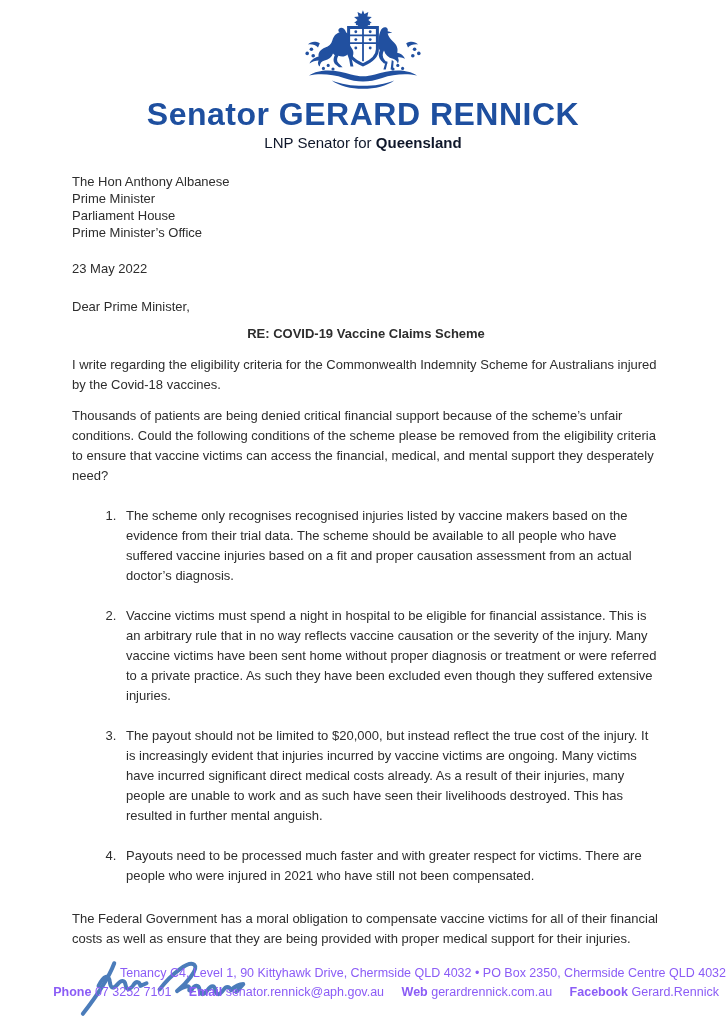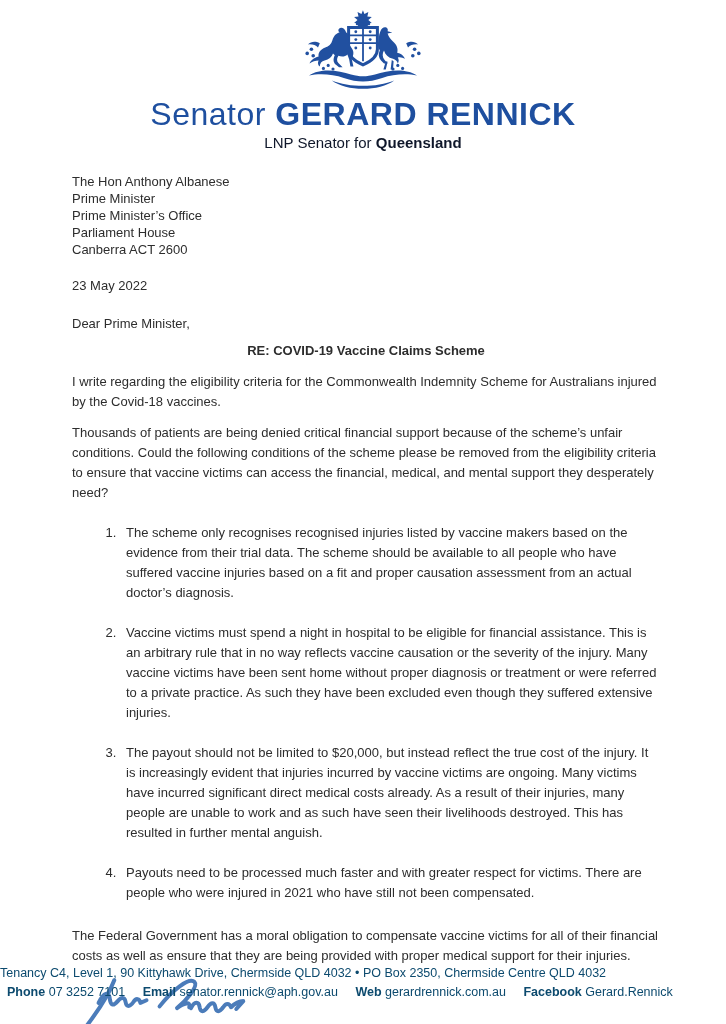--- a/index.html
+++ b/index.html
@@ -11,21 +11,21 @@
     color:#2d2d2d;
     overflow:hidden;
   }
   
   .letterhead{ text-align:center; padding-top:8px; }
   .crest{ display:block; margin:0 auto; width:132px; height:86px; }
   .lh-title{
     margin-top:2px;
     font-size:32px; color:#1e4f9f; letter-spacing:.5px;
   }
-  .lh-title .prefix{ font-weight:400;margin-top:47px; }
+  .lh-title .prefix{ font-weight:700;margin-top:47px; }
   .lh-title .name{ font-weight:800; }
   .lh-sub{ font-size:15px; color:#0f172a; margin-top:1px; }
   .lh-sub .bold{ font-weight:700; }
   
   .body{
     margin:22px 66px 0 72px;
     font-size:13px; line-height:20px;
   }
   .addr div{ line-height:17px; }
   .date{ margin-top:18px; }
@@ -37,21 +37,21 @@
     padding-left:48px;
   }
   ol.points li{ padding-left:6px; margin-bottom:1px;margin-top:20px; }
   .closing{ margin-top:23px; }
   .regards{ margin-top:26px; }
   .sig{ display:block; margin:2px 0 0 -4px; width:225px; height:68px; }
   .signer{ font-weight:700; line-height:19px; margin-top:4px; }
   
   .footer{
     position:absolute; left:0; right:0; bottom:22px;
-    text-align:left; color:#0c4a6e; font-size:12.5px; line-height:19px;
+    text-align:right; color:#8b5cf6; font-size:12.5px; line-height:19px;
   }
   .footer .contacts span.contact{ margin:5px 7px; }
   .footer b{ font-weight:700; }
 </style>
 </head>
 <body>
 
 <div class="page">
 
   <div class="letterhead">
@@ -103,23 +103,22 @@
       <span>LNP Senator for</span>
       <span class="bold">Queensland</span>
     </div>
   </div>
 
   <div class="body">
 
     <div class="addr">
       <div>The Hon Anthony Albanese</div>
       <div>Prime Minister</div>
+      <div>Parliament House</div>
       <div>Prime Minister’s Office</div>
-      <div>Parliament House</div>
-      <div>Canberra ACT 2600</div>
     </div>
 
     <div class="date">23 May 2022</div>
 
     <div class="salutation">Dear Prime Minister,</div>
 
     <div class="subject">RE: COVID-19 Vaccine Claims Scheme</div>
 
     <div class="para">I write regarding the eligibility criteria for the Commonwealth Indemnity Scheme for Australians injured by the Covid-18 vaccines.</div>
     <div class="para">Thousands of patients are being denied critical financial support because of the scheme’s unfair conditions. Could the following conditions of the scheme please be removed from the eligibility criteria to ensure that vaccine victims can access the financial, medical, and mental support they desperately need?</div>

